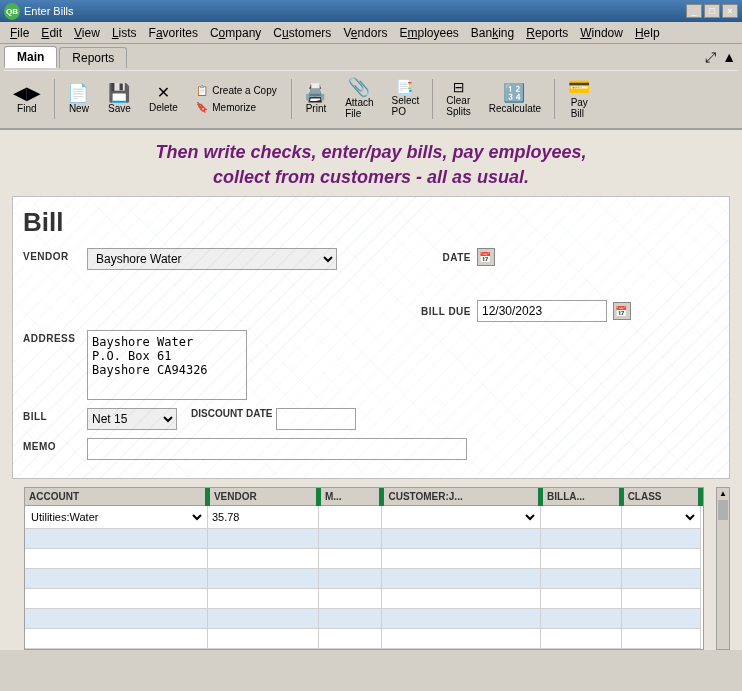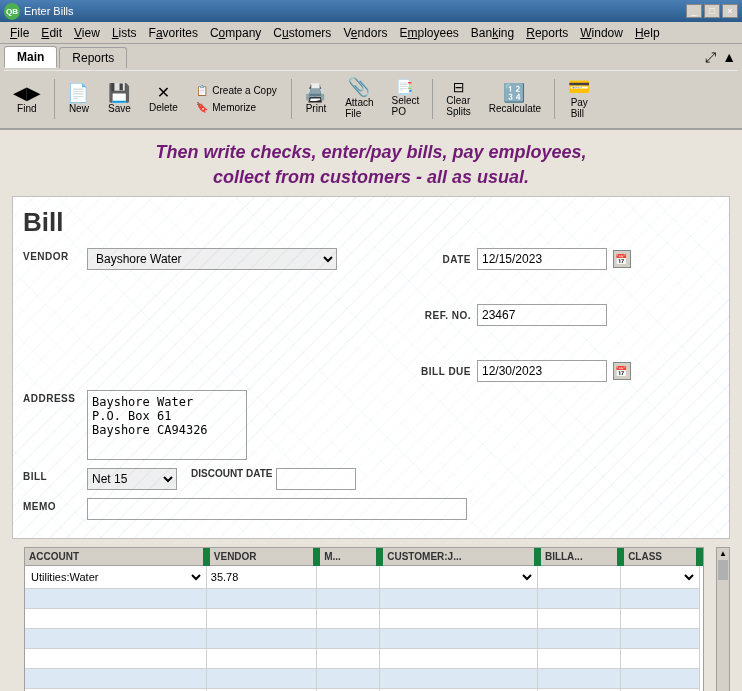--- a/index.html
+++ b/index.html
@@ -276,21 +276,21 @@
     }
     .exp-table {
       width: 100%;
       border-collapse: collapse;
       font-size: 11px;
     }
     .exp-table th {
       background: #d4d0c8;
       padding: 3px 4px;
       text-align: left;
-      border-right: 7px solid #15803d;
+      border-right: 5px solid #15803d;
       border-bottom: 1px solid #a0a0a0;
       font-weight: bold;
       font-size: 10px;
       color: #333;
     }
     .exp-table td {
       padding: 2px 2px;
       border-right: 1px solid #d0d0d0;
       border-bottom: 1px solid #d0d0d0;
       height: 20px;
@@ -456,26 +456,21 @@
 
     <div class="form-row">
       <div class="form-label">VENDOR</div>
       <select class="vendor-select">
         <option>Bayshore Water</option>
       </select>
 
       <div class="form-right" style="margin-left: 40px; gap: 34px;">
         <div class="right-field-row">
           <div class="right-label">DATE</div>
-          <input class="right-input" type="text" value="12/15/2023" style="">
           <div class="calendar-btn">📅</div>
-        </div>
-        <div class="right-field-row">
-          <div class="right-label">REF. NO.</div>
-          <input class="right-input" type="text" value="23467" style="">
         </div>
         <div class="right-field-row">
           <div class="right-label">BILL DUE</div>
           <input class="right-input" type="text" value="12/30/2023" style="">
           <div class="calendar-btn">📅</div>
         </div>
       </div>
     </div>
 
     <div class="form-row">

